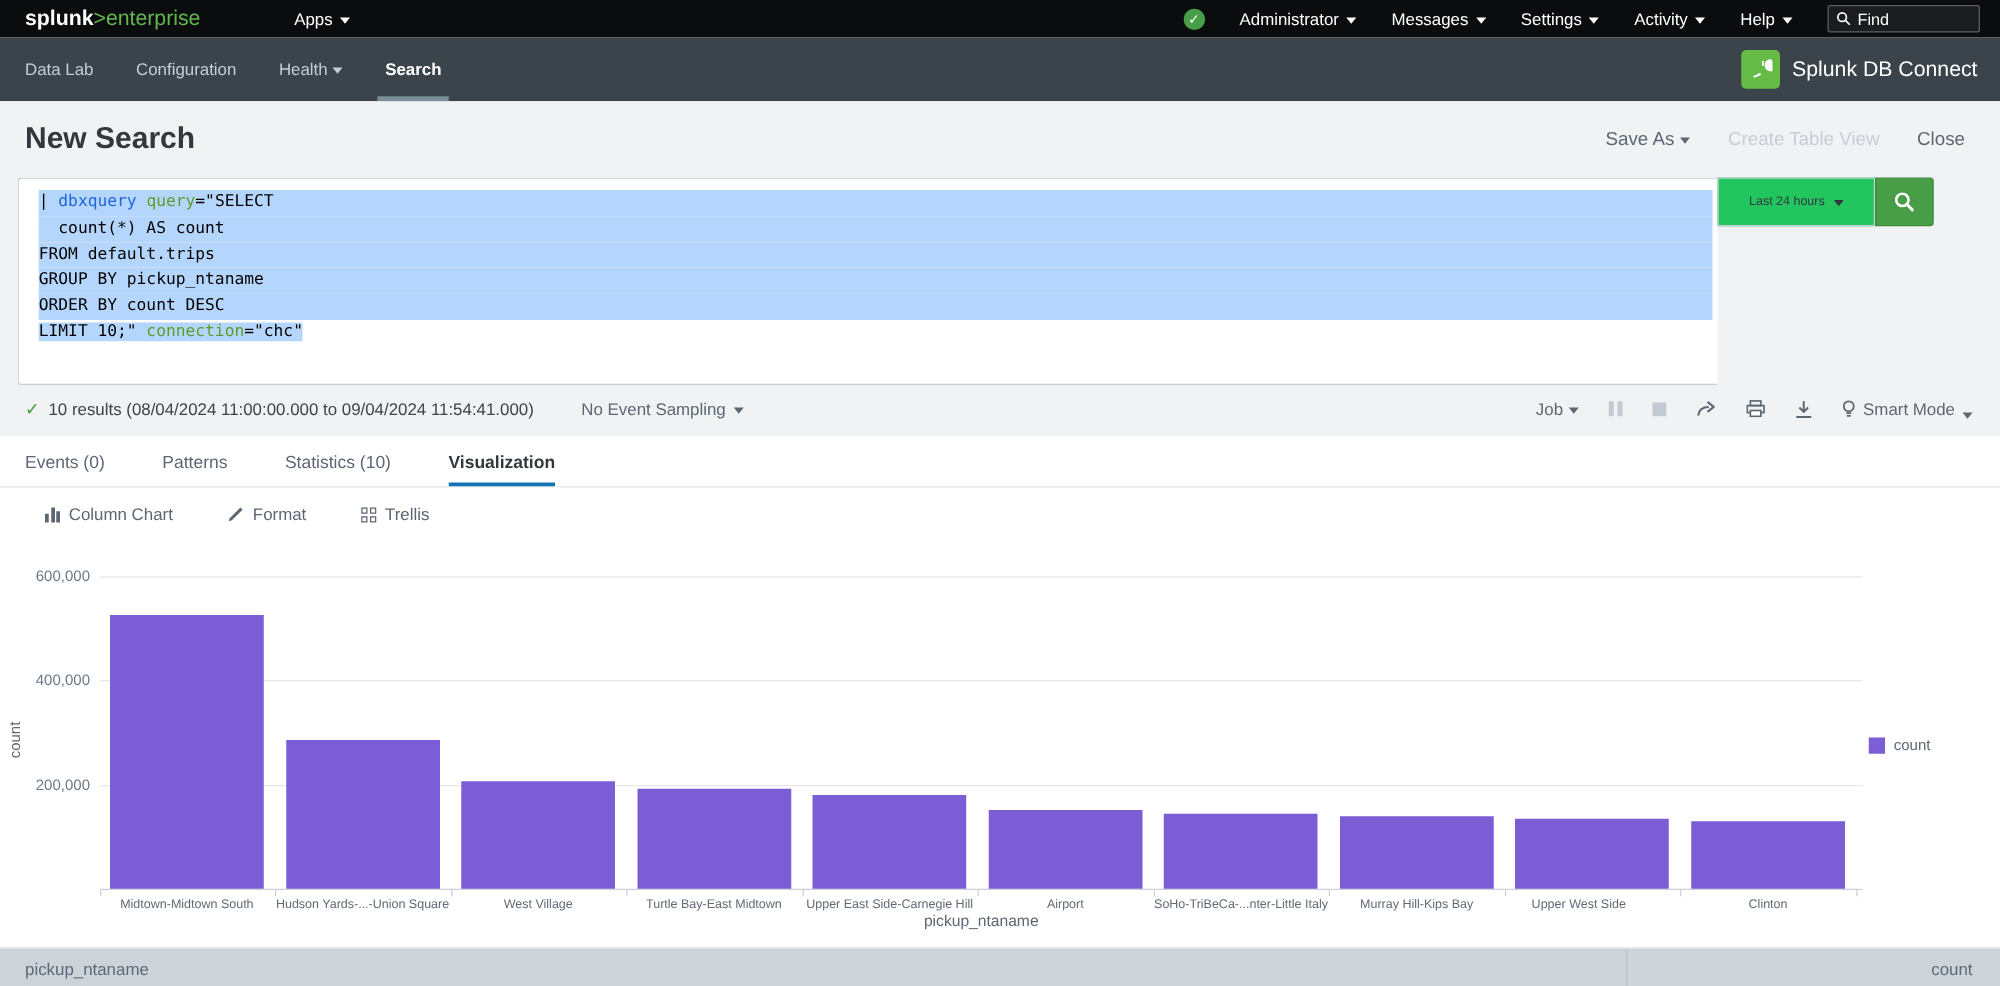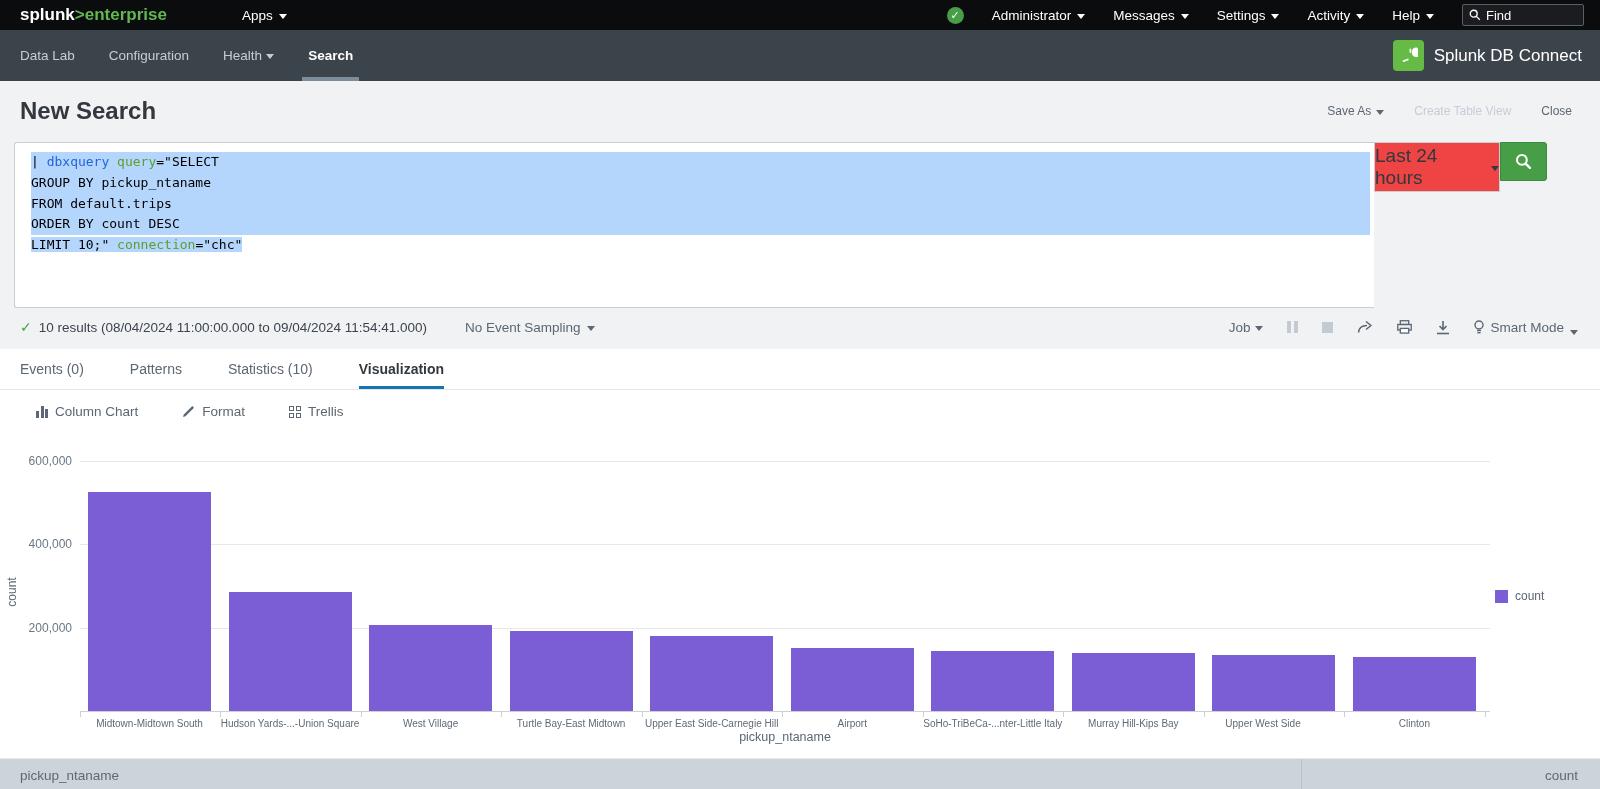--- a/index.html
+++ b/index.html
@@ -5,21 +5,21 @@
   * { margin:0; padding:0; box-sizing:border-box; }
   html,body { width:1600px; height:789px; overflow:hidden; background:#f0f2f4;
     font-family:"Liberation Sans", sans-serif; }
   #page { position:relative; width:1600px; height:789px; overflow:hidden; }
 
   
   .topbar { position:absolute; top:0; left:0; width:100%; height:30px; background:#0b0c0e;
     display:flex; align-items:center; color:#fff; font-size:13.5px; }
   .logo { margin-left:20px; font-size:17px; font-weight:bold; letter-spacing:0; }
   .logo .brand { color:#fff; }
-  .logo .product { color:#62b750; font-weight:bold; }
+  .logo .product { color:#62b750; font-weight:normal; }
   .apps-menu { margin-left:75px; display:flex; align-items:center; gap:6px; cursor:pointer; }
   .topbar-right { margin-left:auto; display:flex; align-items:center; gap:28px; margin-right:16px; }
   .top-menu { display:flex; align-items:center; gap:6px; cursor:pointer; }
   .caret { display:inline-block; width:0; height:0; border-left:4px solid transparent;
     border-right:4px solid transparent; border-top:5px solid currentColor; margin-top:2px; }
   .check-circle { width:17px; height:17px; border-radius:50%; background:#479e46;
     display:flex; align-items:center; justify-content:center; color:#fff; font-size:11px; }
   .find-box { width:122px; height:22px; background:#1a1c1f; border:1px solid #5a5f66;
     border-radius:2px; display:flex; align-items:center; padding:0 6px; gap:5px; }
   .find-box input { background:transparent; border:none; outline:none; color:#fff;
@@ -37,36 +37,36 @@
   .appbar-right { margin-left:auto; margin-right:18px; display:flex; align-items:center; gap:10px; }
   .plug-icon { width:31px; height:31px; border-radius:4px; background:#65bb46;
     display:flex; align-items:center; justify-content:center; }
   .app-title { color:#fff; font-size:17px; }
 
   
   .gray-section { position:absolute; top:81px; left:0; width:100%; height:268px; background:#f0f2f4;padding-left:16px; }
   .page-header { position:absolute; top:10px; left:0; right:0; height:40px; display:flex; align-items:center; }
   .page-title { margin-left:20px; font-size:24px; font-weight:bold; color:#32383e; }
   .header-actions { margin-left:auto; margin-right:28px; display:flex; align-items:center; gap:30px;
-    font-size:12px; color:#5c6773; }
+    font-size:15px; color:#5c6773; }
   .header-actions .action { cursor:pointer; display:flex; align-items:center; gap:5px; }
   .header-actions .disabled { color:#c6cdd6; cursor:default; }
 
   
   .search-box { position:absolute; top:61px; left:14px; width:1360px; height:166px; background:#fff;
     border:1px solid #c9ced4; border-right:none; border-radius:3px 0 0 3px; padding:9px 4px 9px 16px;
     font-family:"DejaVu Sans Mono", monospace; font-size:13px; color:#000; overflow:hidden; }
   .q-line { line-height:20.8px; white-space:pre; }
   .q-line.sel { background:#b5d6fc; }
   .q-line .sel-span { background:#b5d6fc; }
   .tok-cmd { color:#2265dc; }
   .tok-mod { color:#5c9e2d; }
-  .time-btn { position:absolute; top:61px; left:1374px; width:126px; height:50px; background:#ef4444;
+  .time-btn { position:absolute; top:61px; left:1374px; width:126px; height:39px; background:#22c55e;
     border:1px solid #c9ced4; display:flex; align-items:center; justify-content:center; gap:7px;
-    font-size:19px; color:#32383e; cursor:pointer; }
+    font-size:10px; color:#32383e; cursor:pointer; }
   .search-btn { position:absolute; top:61px; left:1500px; width:47px; height:39px; background:#479e46;
     border:1px solid #3c8a3c; border-radius:0 3px 3px 0; display:flex; align-items:center;
     justify-content:center; cursor:pointer; color:#fff; }
 
   
   .status-row { position:absolute; top:231px; left:0; right:0; height:30px; display:flex; align-items:center; }
   .result-check { color:#479e46; font-size:14px; margin-left:20px; }
   .results-text { margin-left:7px; font-size:13.5px; color:#3c444d; }
   .sampling { margin-left:38px; font-size:13.5px; color:#5c6773; display:flex; align-items:center;
     gap:6px; cursor:pointer; }
@@ -202,22 +202,23 @@
             <span>Save As</span>
             <span class="caret"></span>
           </span>
         <span class="action disabled">Create Table View</span>
         <span class="action">Close</span>
       </div>
     </div>
 
     <div class="search-box" id="query-box">
         <div class="q-line sel"><span>| </span><span class="tok-cmd">dbxquery</span><span> </span><span class="tok-mod">query</span><span>="SELECT</span></div>
+        <div class="q-line sel"><span>  count(*) AS count</span></div>
+        <div class="q-line sel"><span>FROM default.trips</span></div>
         <div class="q-line sel"><span>GROUP BY pickup_ntaname</span></div>
-        <div class="q-line sel"><span>FROM default.trips</span></div>
         <div class="q-line sel"><span>ORDER BY count DESC</span></div>
         <div class="q-line"><span class="sel-span"><span>LIMIT 10;" </span><span class="tok-mod">connection</span><span>="chc"</span></span></div>
       </div>
 
     <div class="time-btn">
       <span>Last 24 hours</span>
       <span class="caret"></span>
     </div>
     <div class="search-btn">
       <svg width="17" height="17" viewBox="0 0 16 16">

